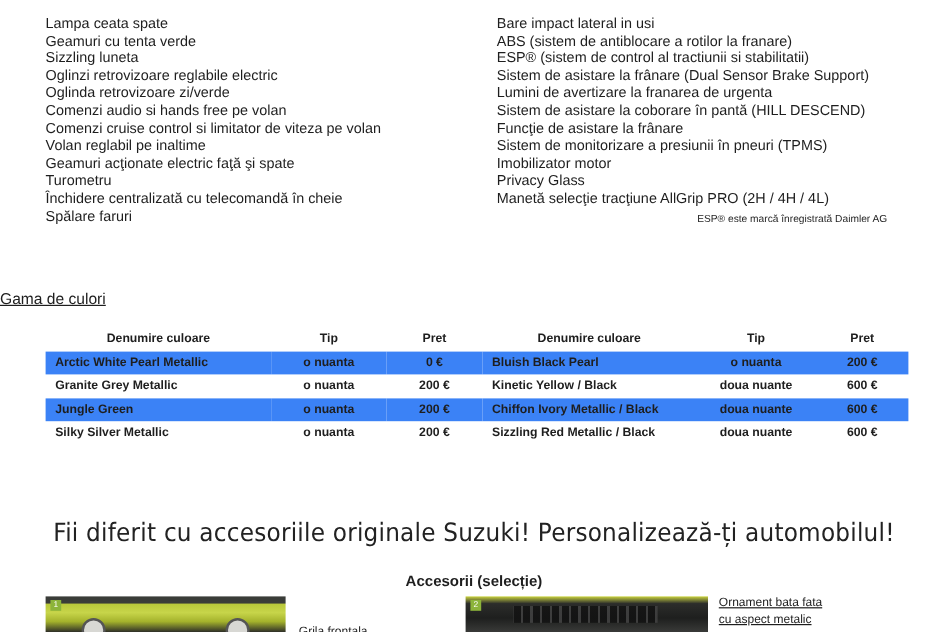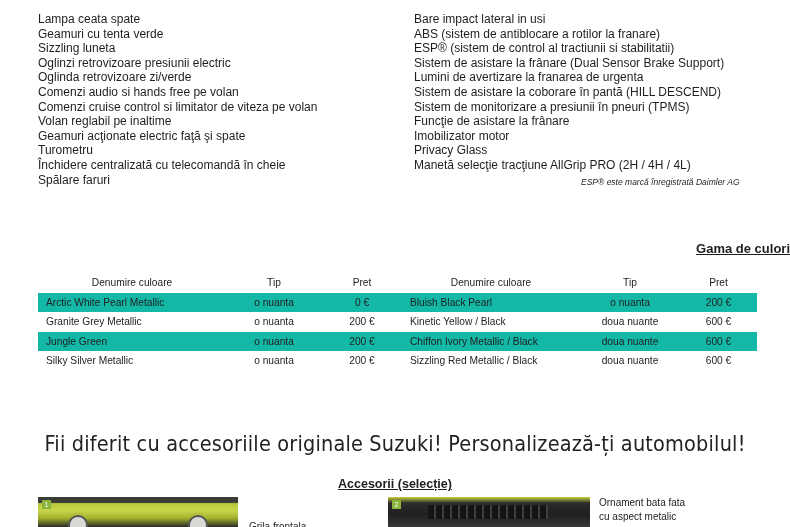--- a/index.html
+++ b/index.html
@@ -2,80 +2,80 @@
 <html><head>
 <meta charset="utf-8">
 <style>
   html, body { margin:0; padding:0; background:#ffffff; }
   body { width:790px; height:527px; overflow:hidden; position:relative;
          font-family:"Liberation Sans", sans-serif; color:#1e1e1e; }
   .list { position:absolute; top:0; font-size:12px; line-height:14.6px;margin-top:12px; }
   .list div { white-space:nowrap; }
   #left-list { left:38px; top:0px; }
   #right-list { left:414px; top:0px; }
-  .note { position:absolute; left:581px; top:177px; font-size:8.5px; white-space:nowrap;font-style:italic; }
-  .h-colors { position:absolute; left:0; width:790px; top:241px; text-align:right;
-              font-weight:bold; font-size:13px; text-decoration:underline; }
+  .note { position:absolute; left:581px; top:177px; font-size:8.5px; white-space:nowrap; }
+  .h-colors { position:absolute; left:0; width:790px; top:241px; text-align:left;
+              font-weight:normal; font-size:13px; text-decoration:underline; }
   table.colors { position:absolute; left:38px; top:273px; width:719px; border-collapse:collapse;
                  font-size:10.2px; }
-  table.colors td, table.colors th { height:19.5px; padding:0; font-weight:normal; }
-  table.colors tr.stripe td { background:#14b8a6; }
+  table.colors td, table.colors th { height:19.5px; padding:0; font-weight:bold; }
+  table.colors tr.stripe td { background:#3b82f6; }
   .c-name { text-align:left; padding-left:8px !important; width:180px; }
   .c-tip { text-align:center; width:96px; }
   .c-pret { text-align:center; width:80px; }
   .c-name2 { text-align:left; padding-left:8px !important; width:170px; }
   .c-tip2 { text-align:center; width:100px; }
   .c-pret2 { text-align:center; }
   th.c-name, th.c-name2 { text-align:center; padding-left:0 !important; }
   .slogan { position:absolute; left:0; width:790px; top:432px; text-align:center;
             font-size:21px; letter-spacing:0.2px; color:#222; font-family:"DejaVu Sans", sans-serif;
             transform:scaleX(0.92); transform-origin:center; }
   .h-acc { position:absolute; left:0; width:790px; top:477px; text-align:center;
-           font-weight:bold; font-size:12.5px; text-decoration:underline; }
+           font-weight:bold; font-size:12.5px; }
   .acc-img { position:absolute; top:497px; height:30px; overflow:hidden; }
   #acc-img-1 { left:38px; width:200px;
      background:linear-gradient(180deg,#3a3c38 0%,#3a3c38 18%,#b9c83a 22%,#c7d54a 45%,#a4b22c 70%,#2a2a28 100%); }
   #acc-img-2 { left:388px; width:202px;
      background:linear-gradient(180deg,#c9d23e 0%,#2c2d2b 20%,#1e1f1e 60%,#3a3b39 100%); }
   .badge { position:absolute; left:4px; top:3px; width:9px; height:9px; background:#8cb43a; color:#fff;
            font-size:7px; line-height:9px; text-align:center; }
   .grill { position:absolute; left:40px; top:8px; width:120px; height:14px;
            background:repeating-linear-gradient(90deg,#111 0 6px,#444 6px 8px); opacity:0.8; }
   .lamp { position:absolute; width:16px; height:16px; border-radius:50%; background:#d8d8d4; border:2px solid #555; top:18px; }
   .acc-caption { position:absolute; top:496px; font-size:10px; line-height:14px; }
   #acc-cap-1 { left:249px;margin-top:24px; }
-  #acc-cap-2 { left:599px; }
+  #acc-cap-2 { left:599px;text-decoration:underline; }
 </style>
 </head>
 <body>
 
 <div class="list" id="left-list">
   <div>Lampa ceata spate</div>
   <div>Geamuri cu tenta verde</div>
   <div>Sizzling luneta</div>
-  <div>Oglinzi retrovizoare presiunii electric</div>
+  <div>Oglinzi retrovizoare reglabile electric</div>
   <div>Oglinda retrovizoare zi/verde</div>
   <div>Comenzi audio si hands free pe volan</div>
   <div>Comenzi cruise control si limitator de viteza pe volan</div>
   <div>Volan reglabil pe inaltime</div>
   <div>Geamuri acţionate electric faţă şi spate</div>
   <div>Turometru</div>
   <div>Închidere centralizată cu telecomandă în cheie</div>
   <div>Spălare faruri</div>
 </div>
 
 <div class="list" id="right-list">
   <div>Bare impact lateral in usi</div>
   <div>ABS (sistem de antiblocare a rotilor la franare)</div>
   <div>ESP® (sistem de control al tractiunii si stabilitatii)</div>
   <div>Sistem de asistare la frânare (Dual Sensor Brake Support)</div>
   <div>Lumini de avertizare la franarea de urgenta</div>
   <div>Sistem de asistare la coborare în pantă (HILL DESCEND)</div>
+  <div>Funcţie de asistare la frânare</div>
   <div>Sistem de monitorizare a presiunii în pneuri (TPMS)</div>
-  <div>Funcţie de asistare la frânare</div>
   <div>Imobilizator motor</div>
   <div>Privacy Glass</div>
   <div>Manetă selecţie tracţiune AllGrip PRO (2H / 4H / 4L)</div>
 </div>
 
 <div class="note">ESP® este marcă înregistrată Daimler AG</div>
 
 <div class="h-colors">Gama de culori</div>
 
 <table class="colors">

